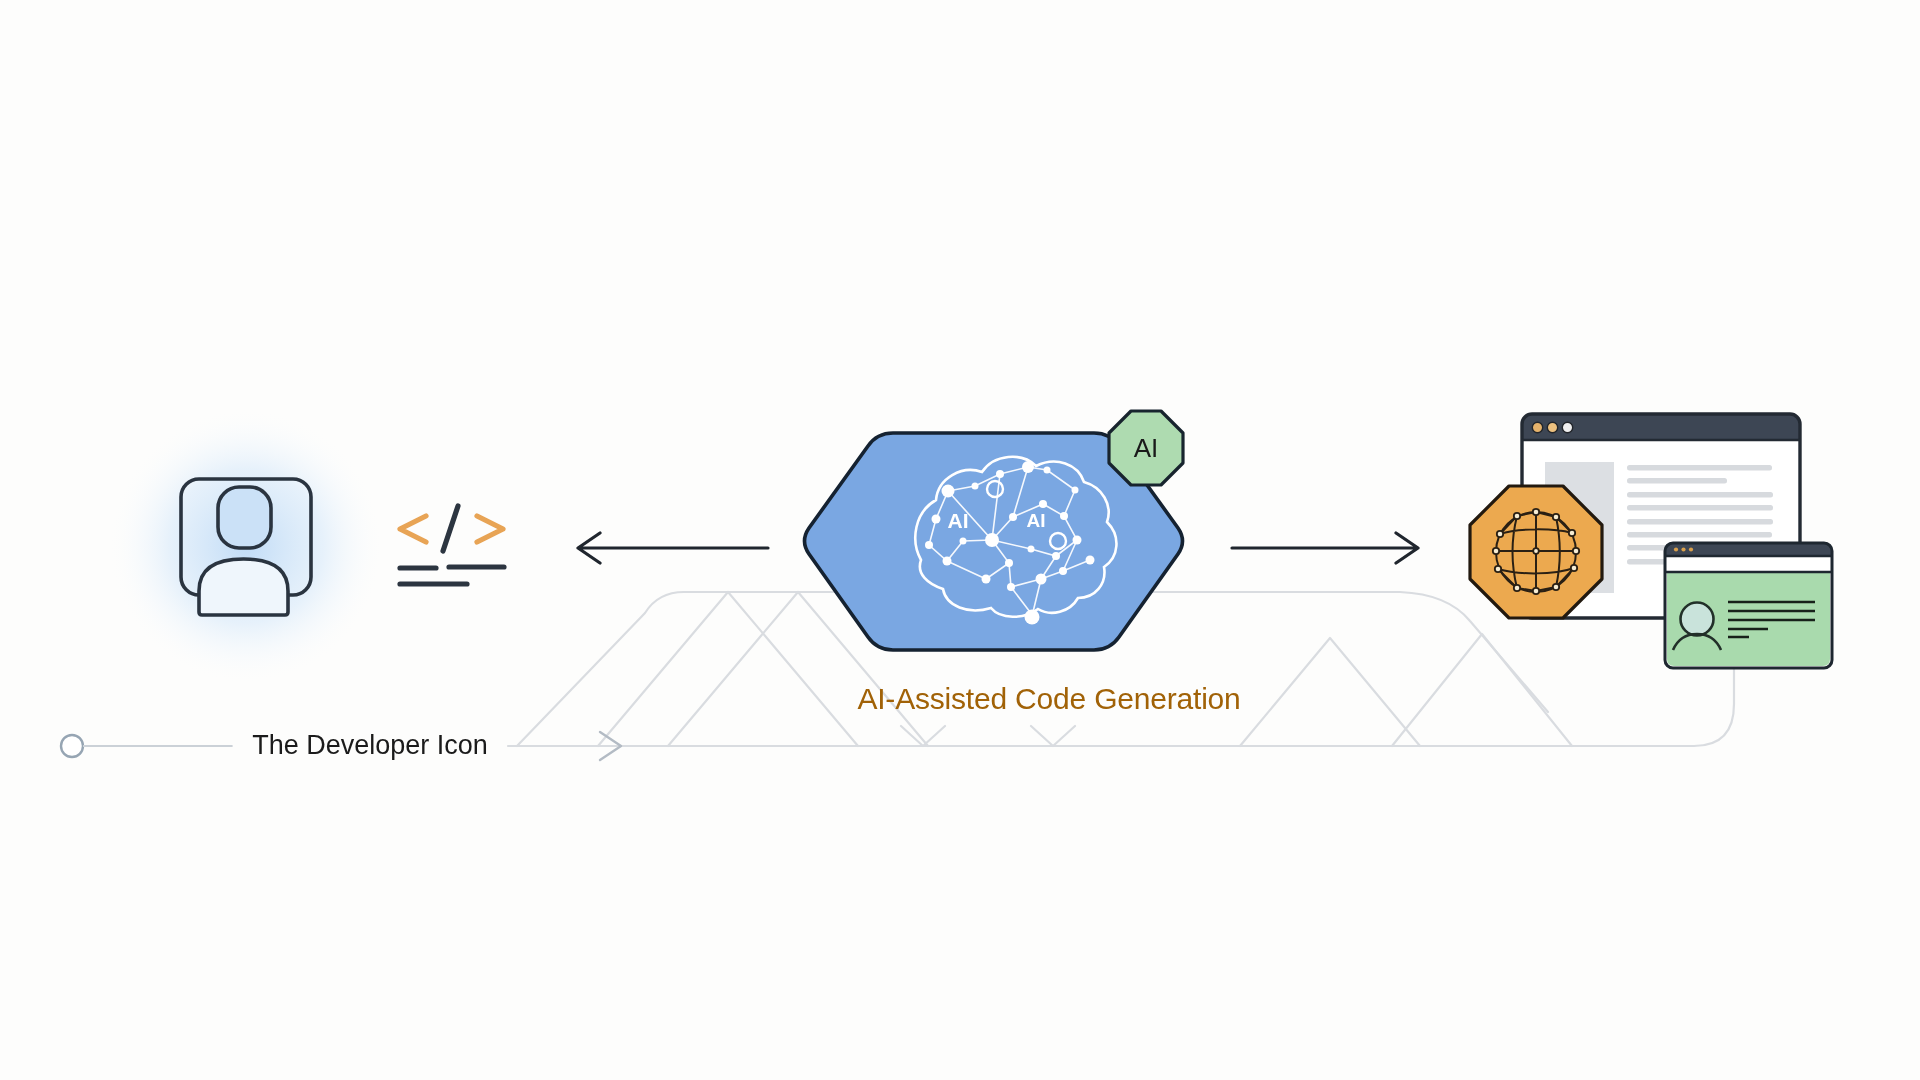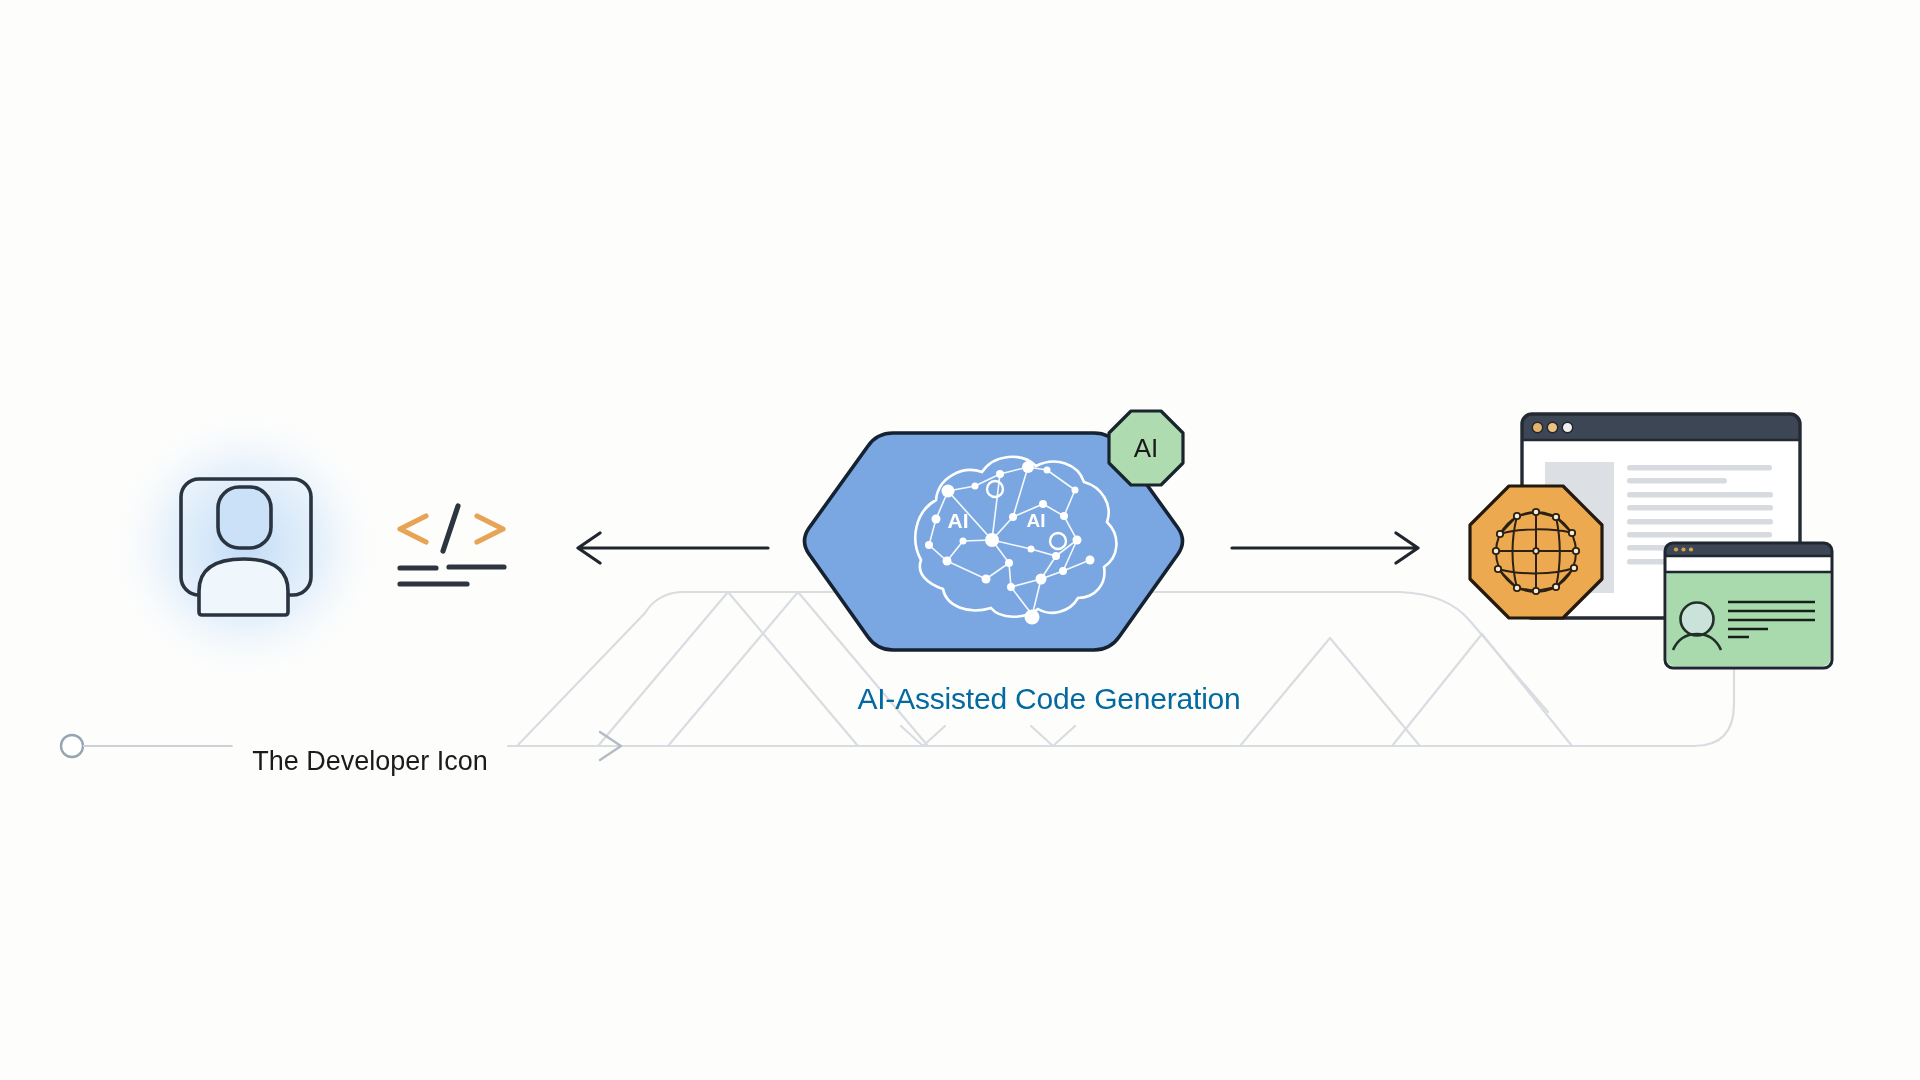--- a/index.html
+++ b/index.html
@@ -12,25 +12,25 @@
   }
   .stage{position:absolute;inset:0;}
   svg{position:absolute;left:0;top:0;}
   .label{position:absolute;color:#161616;white-space:nowrap;}
   .title{
     left:126px;top:299px;
     font-size:41px;font-weight:700;letter-spacing:-0.3px;color:#191919;
   }
   .dev-label{
     left:370px;top:730px;transform:translateX(-50%);
-    font-size:27px;font-weight:400;color:#1b1b1b;margin-top:16px;
+    font-size:27px;font-weight:400;color:#1b1b1b;
   }
   .gen-label{
     left:1049px;top:682px;transform:translateX(-50%);
-    font-size:30px;font-weight:400;color:#0369a1;letter-spacing:-0.2px;
+    font-size:30px;font-weight:400;color:#a16207;letter-spacing:-0.2px;
   }
 </style>
 </head>
 <body>
 
 <div class="stage">
 
 <svg width="1920" height="1080" viewBox="0 0 1920 1080">
   <defs>
     <radialGradient id="glowGrad" cx="50%" cy="50%" r="50%">

